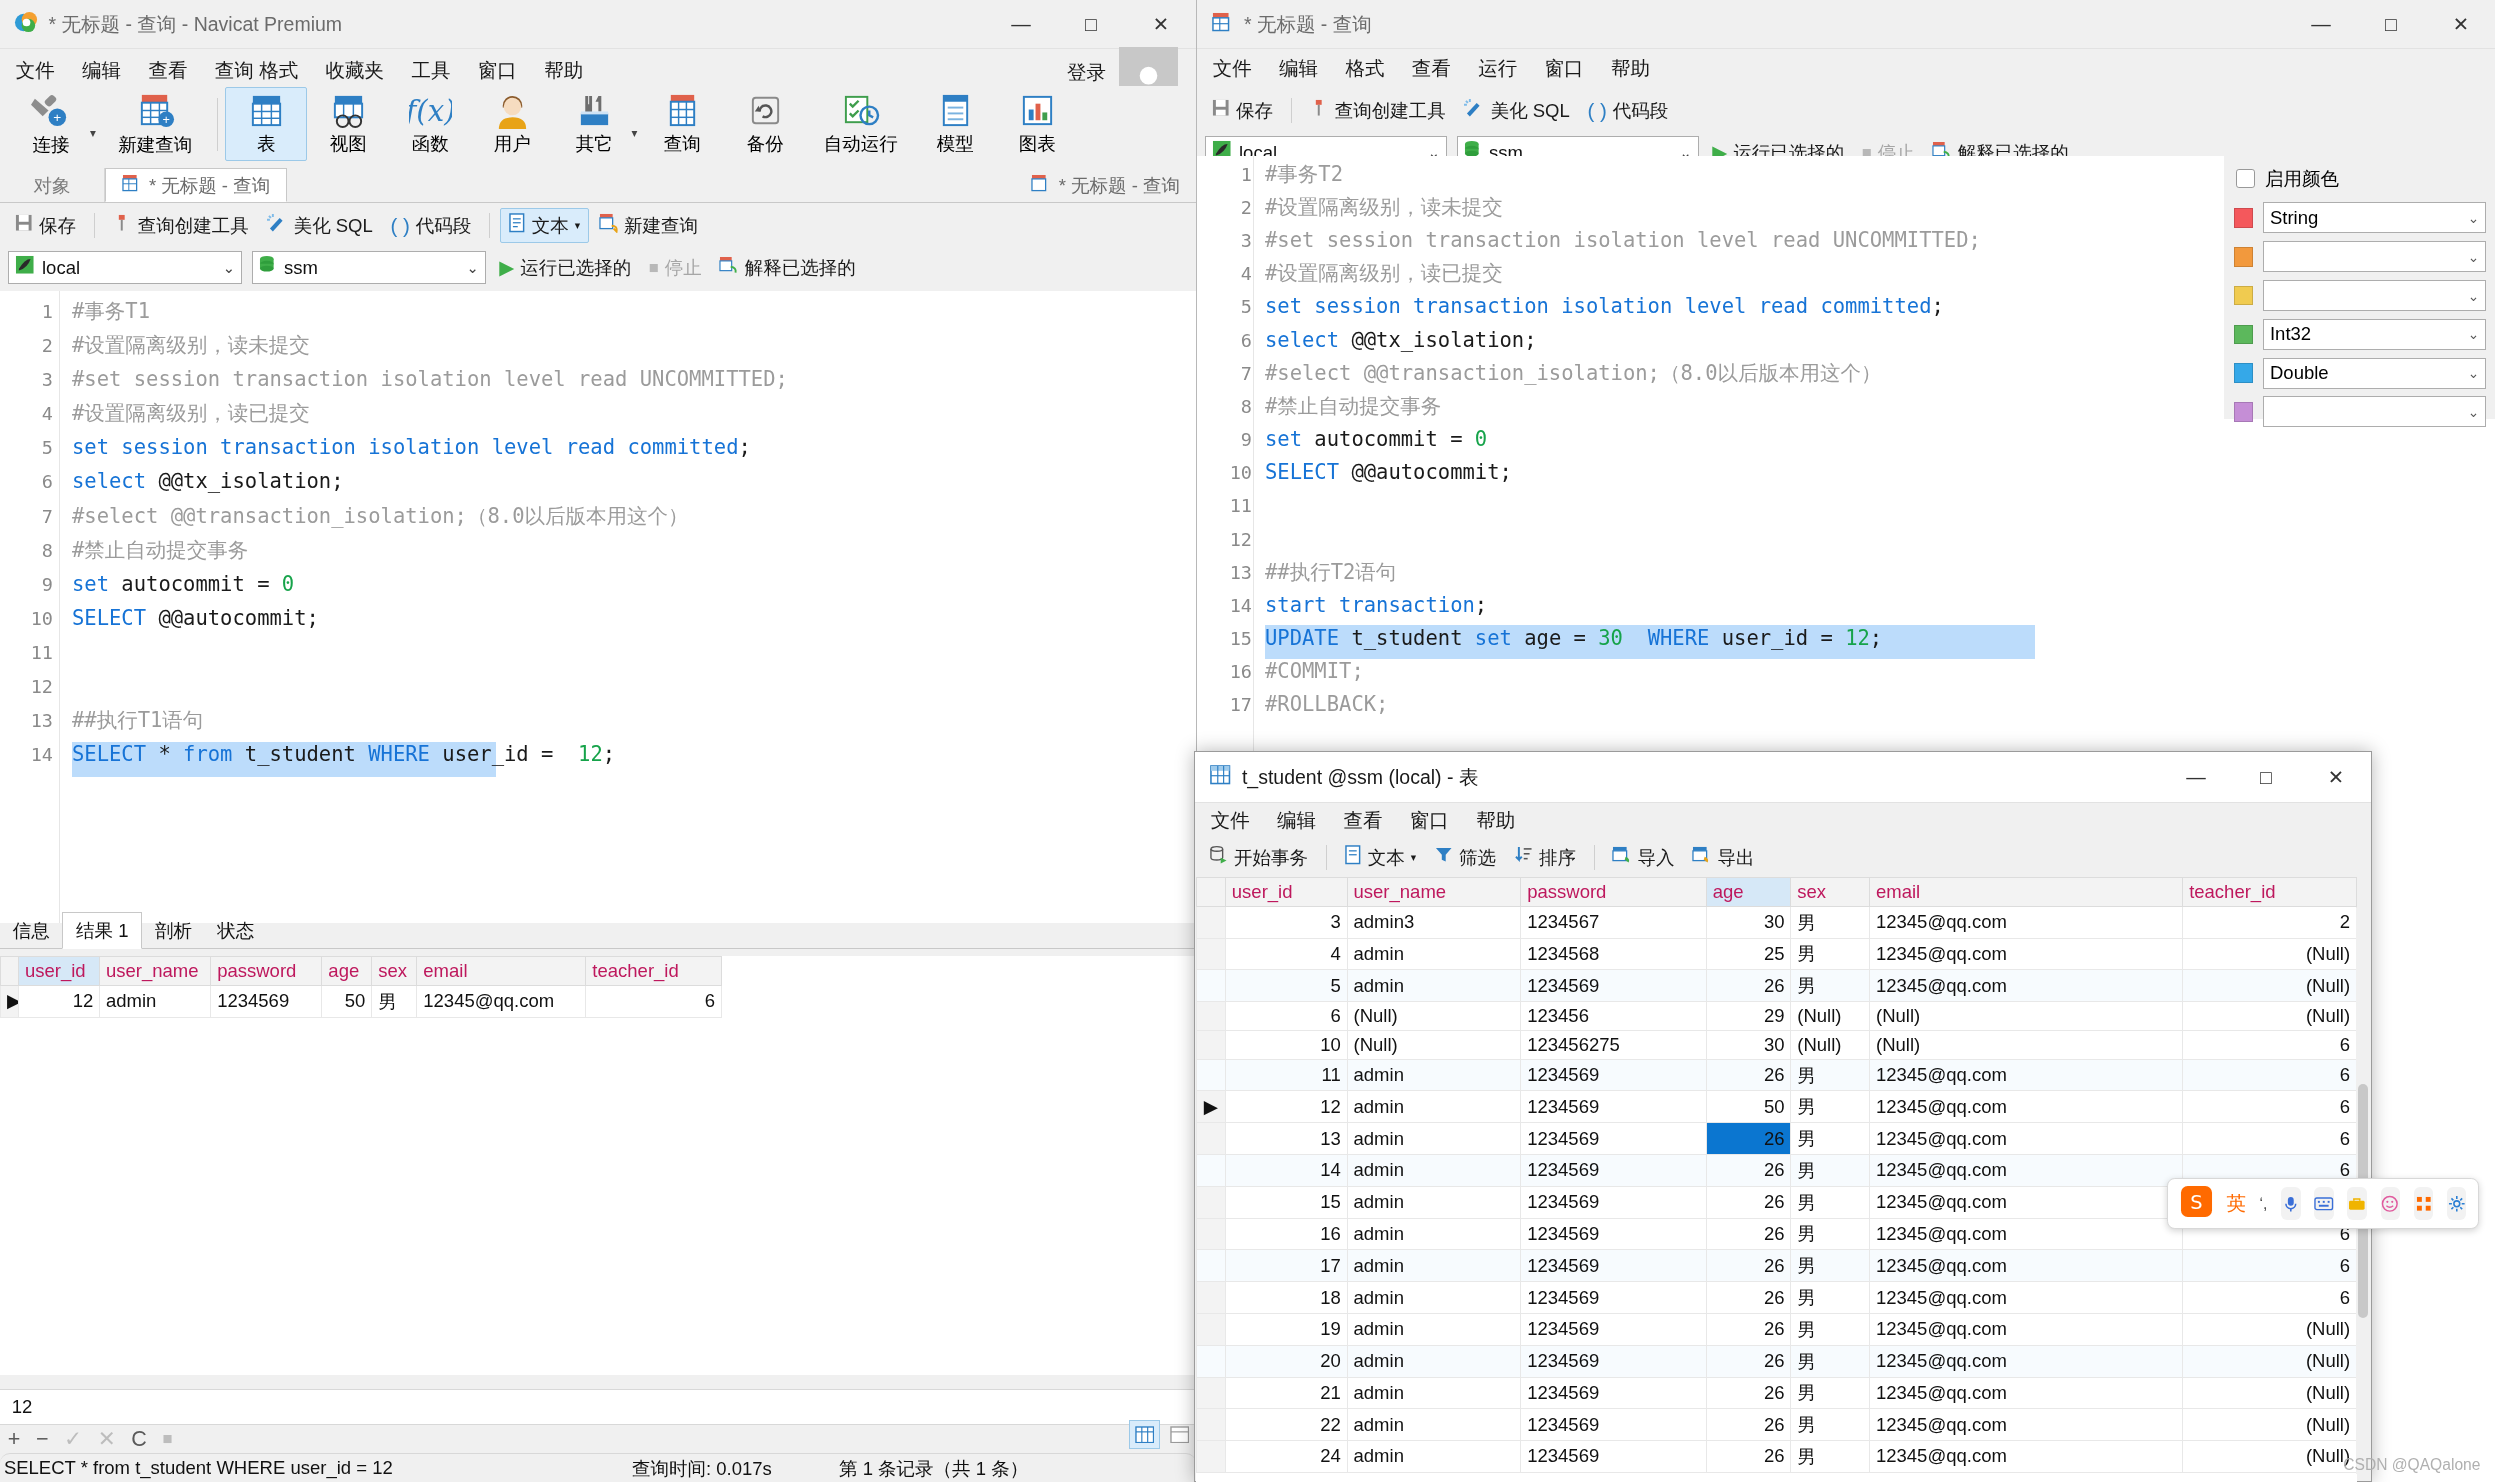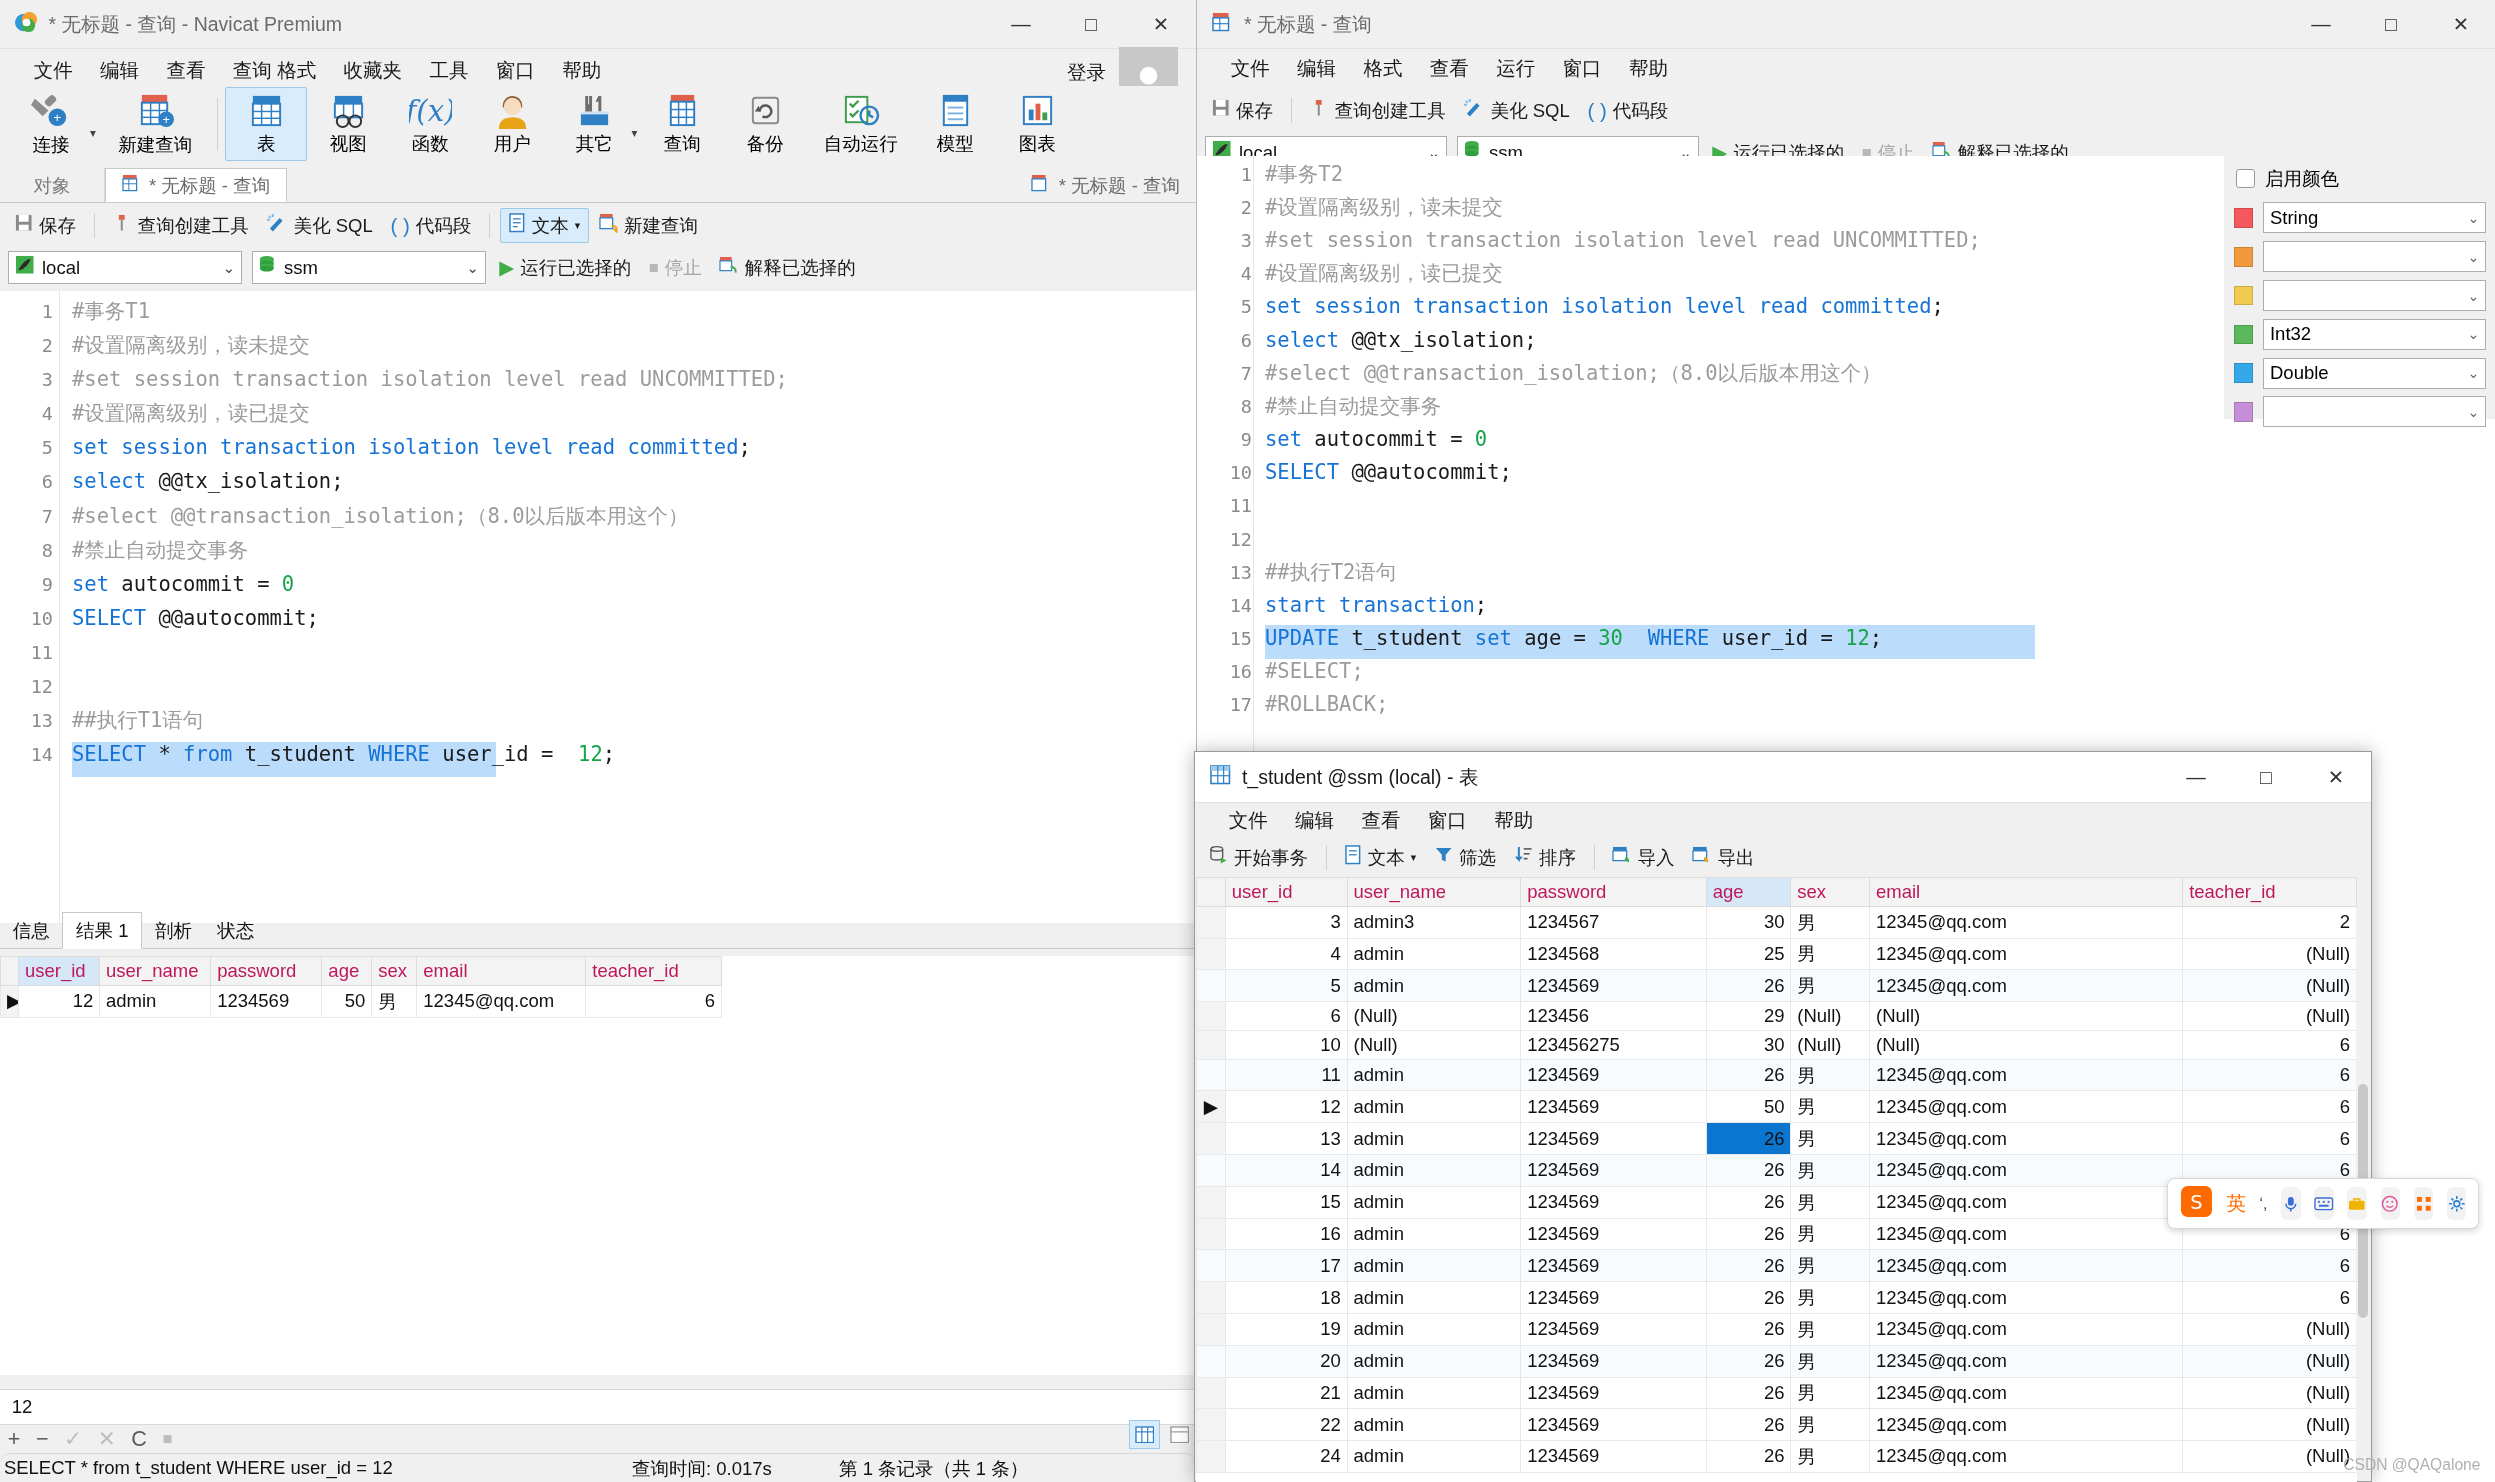--- a/index.html
+++ b/index.html
@@ -10,21 +10,21 @@
   
   .win { position:absolute; background:#f0f0f0; }
   .titlebar { height:49px; display:flex; align-items:center; background:#f0f0f0;
     border-bottom:1px solid #e2e2e2; }
   .titlebar .tb-icon { margin:0 9.8px 0 13.7px; }
   .titlebar .tb-title { font-size:19.5px; color:#6b6b6b; white-space:nowrap; }
   .wbtns { margin-left:auto; display:flex; height:100%; }
   .wbtn { width:70px; height:100%; display:flex; align-items:center;
     justify-content:center; font-size:19.5px; color:#333; }
 
-  .menubar { height:43px; display:flex; align-items:center; padding-left:20px;
+  .menubar { height:43px; display:flex; align-items:center; padding-left:2px;
     background:#f0f0f0; }
   .menubar .mi { font-size:19.5px; color:#1a1a1a; padding:3.9px 13.7px; white-space:nowrap; }
 
   .subbar { height:45px; display:flex; align-items:center; background:#f0f0f0;
     padding-left:5.9px; gap:2px; }
   .subitem { display:flex; align-items:center; gap:5.9px; padding:3.9px 7.8px;
     font-size:18.5px; color:#1a1a1a; white-space:nowrap; }
   .subitem.active { background:#d9ecfb; border:1px solid #9cc9e8; border-radius:2px; }
   .vsep { width:1px; height:25px; background:#cfcfcf; margin:0 7.8px; }
 
@@ -693,21 +693,21 @@
         <div class="ln" style="top: 373px; right: 979px;">12</div>
         <div class="code-line" style="top: 373px; left: 68px;"></div>
         <div class="ln" style="top: 406px; right: 979px;">13</div>
         <div class="code-line" style="top: 406px; left: 68px;"><span class="cm">##执行T2语句</span></div>
         <div class="ln" style="top: 439px; right: 979px;">14</div>
         <div class="code-line" style="top: 439px; left: 68px;"><span class="kw">start transaction</span><span class="id">;</span></div>
         <div class="sel-line" style="left: 68px; top: 469px; height: 34px; width: 770px;"></div>
         <div class="ln" style="top: 472px; right: 979px;">15</div>
         <div class="code-line" style="top: 472px; left: 68px;"><span class="kw">UPDATE</span><span class="id"> t_student </span><span class="kw">set</span><span class="id"> age = </span><span class="num">30</span><span class="id">  </span><span class="kw">WHERE</span><span class="id"> user_id = </span><span class="num">12</span><span class="id">;</span></div>
         <div class="ln" style="top: 505px; right: 979px;">16</div>
-        <div class="code-line" style="top: 505px; left: 68px;"><span class="cm">#SELECT;</span></div>
+        <div class="code-line" style="top: 505px; left: 68px;"><span class="cm">#COMMIT;</span></div>
         <div class="ln" style="top: 538px; right: 979px;">17</div>
         <div class="code-line" style="top: 538px; left: 68px;"><span class="cm">#ROLLBACK;</span></div>
       </div>
   </div>
 </div>
 
 <div class="colorpanel" style="left:2224px;top:156px;width:272px;height:263px;background:#f0f0f0;border:none;">
   <div style="display:flex;align-items:center;gap:9.8px;margin:9.8px 11.7px 11.7px 11.7px;">
     <span class="chk"></span>
     <span style="font-size:18.5px;">启用颜色</span>

